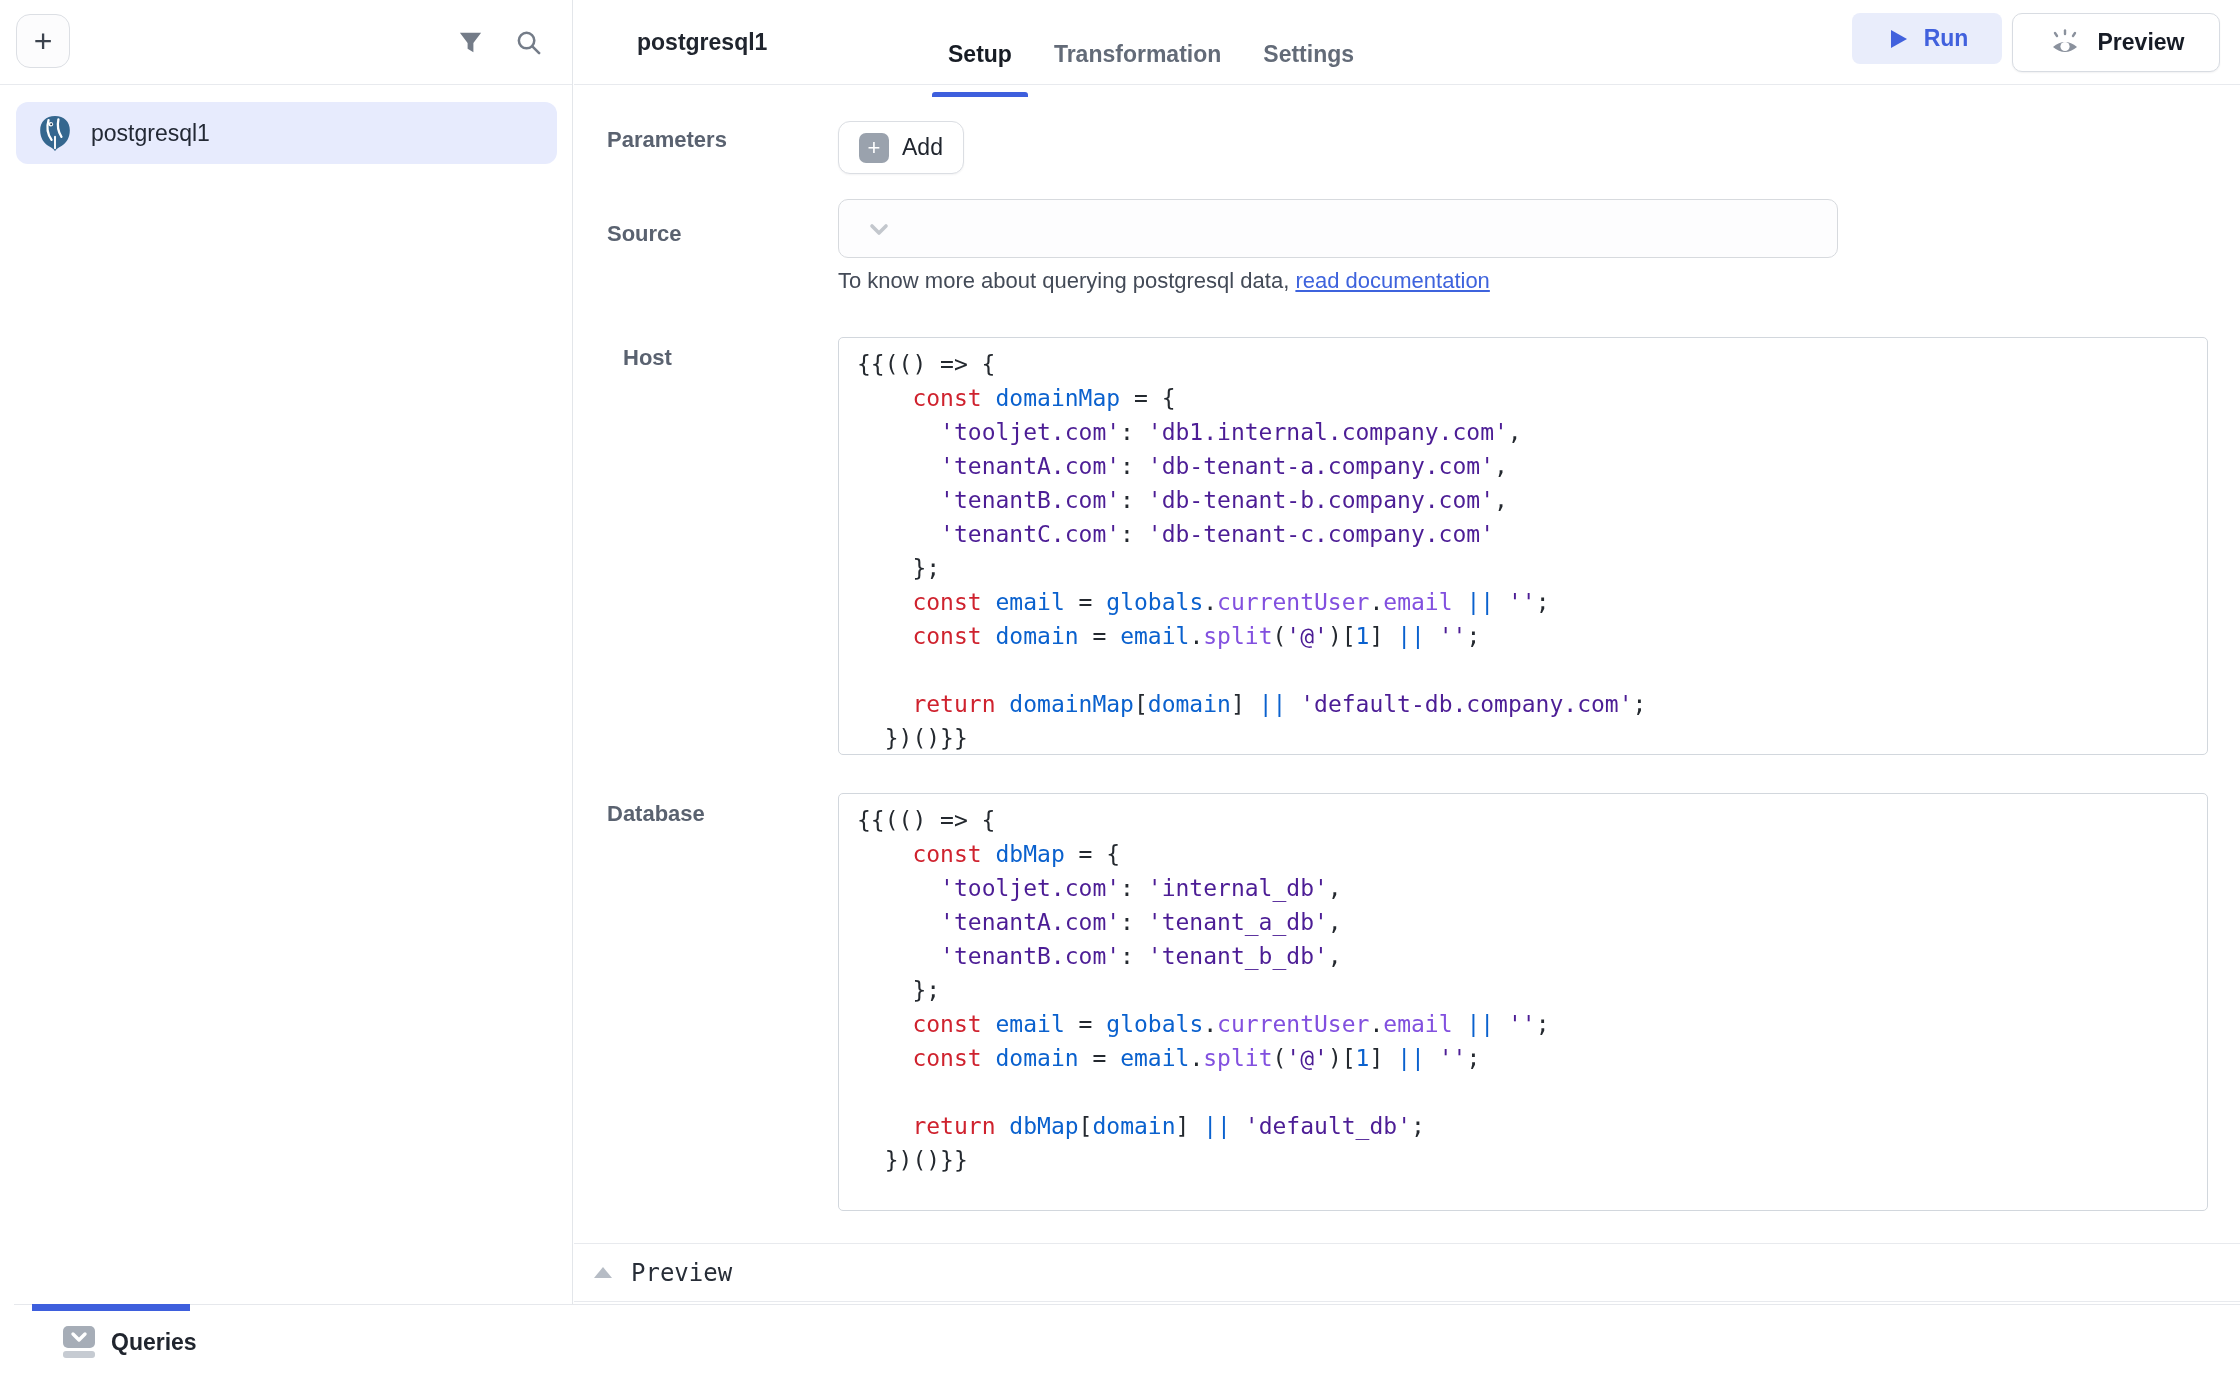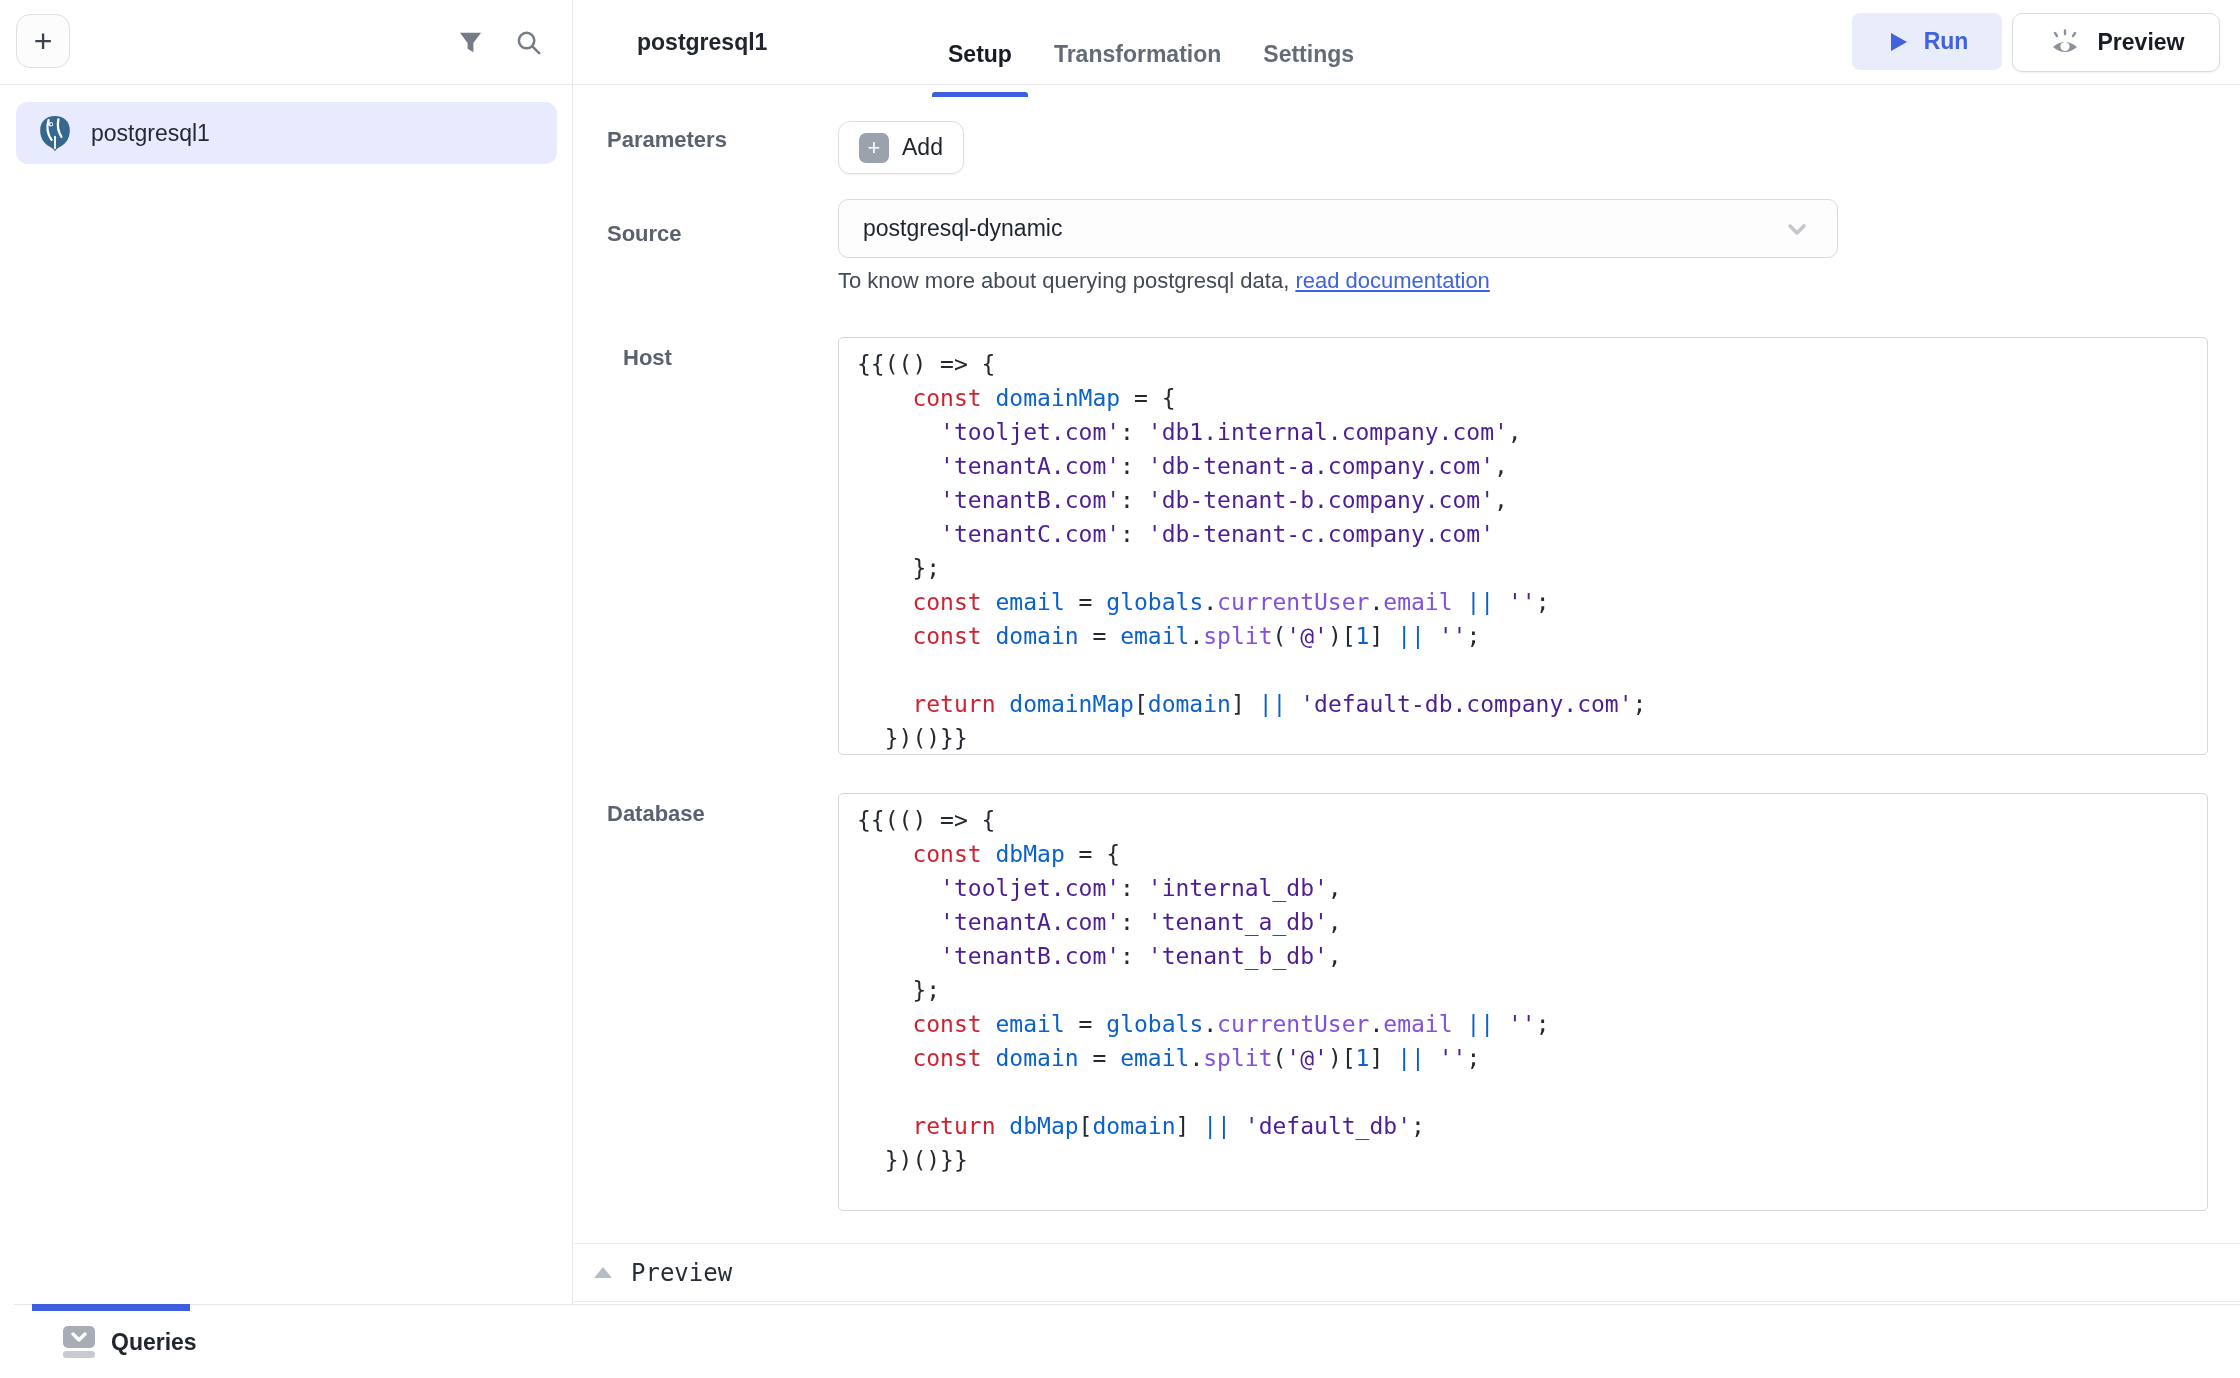--- a/index.html
+++ b/index.html
@@ -26,21 +26,21 @@
   .m-title { position:absolute; left:63px; top:0; height:85px; display:flex; align-items:center;
              font-size:23px; font-weight:700; color:#20252e; }
   .tabs { position:absolute; left:358px; top:0; height:85px; display:flex; }
   .tab { position:relative; height:85px; display:flex; align-items:center;
          padding:0 16px; margin-right:10px; font-size:23px; font-weight:600;
          color:#636b78; cursor:pointer;margin-top:12px; }
   .tab.active { color:#171c24; }
   .tab.active .tab-underline { position:absolute; left:0; right:0; bottom:0; height:5px;
          border-radius:3px 3px 0 0; background:#3e5fdd; }
   .actions { position:absolute; right:20px; top:13px; display:flex; gap:10px; }
-  .run-btn { width:150px; height:57px; border-radius:8px; background:#e9edfb; border:none;
+  .run-btn { width:150px; height:51px; border-radius:8px; background:#e9edfb; border:none;
              display:flex; align-items:center; justify-content:center; gap:14px;
              font-size:23px; font-weight:600; color:#4161dd; cursor:pointer;
              font-family:"Liberation Sans",sans-serif; }
   .preview-btn { width:208px; height:59px; border-radius:10px; background:#fff;
              border:1px solid #d8dce2; box-shadow:0 1px 2px rgba(16,24,40,.06);
              display:flex; align-items:center; justify-content:center; gap:16px;
              font-size:23px; font-weight:600; color:#171c26; cursor:pointer;
              font-family:"Liberation Sans",sans-serif; }
 
   
@@ -152,21 +152,20 @@
   </div>
 
   <div class="field-label" style="top:127px;">Parameters</div>
   <button class="add-btn">
     <span class="plus-square">+</span>
     <span class="label">Add</span>
   </button>
 
   <div class="field-label" style="top:221px;">Source</div>
   <div class="select-box">
-    <span class="value">postgresql-dynamic</span>
     <svg width="32" height="32" viewBox="0 0 32 32">
       <polyline points="9,13 16,20 23,13" fill="none" stroke="#c3c7cd" stroke-width="3.6" stroke-linecap="round" stroke-linejoin="round"></polyline>
     </svg>
   </div>
   <div class="doc-line">
     <span>To know more about querying postgresql data, </span><a>read documentation</a>
   </div>
 
   <div class="field-label" style="top:345px;margin-left:16px;">Host</div>
   <div class="code-block" style="top:337px;">

